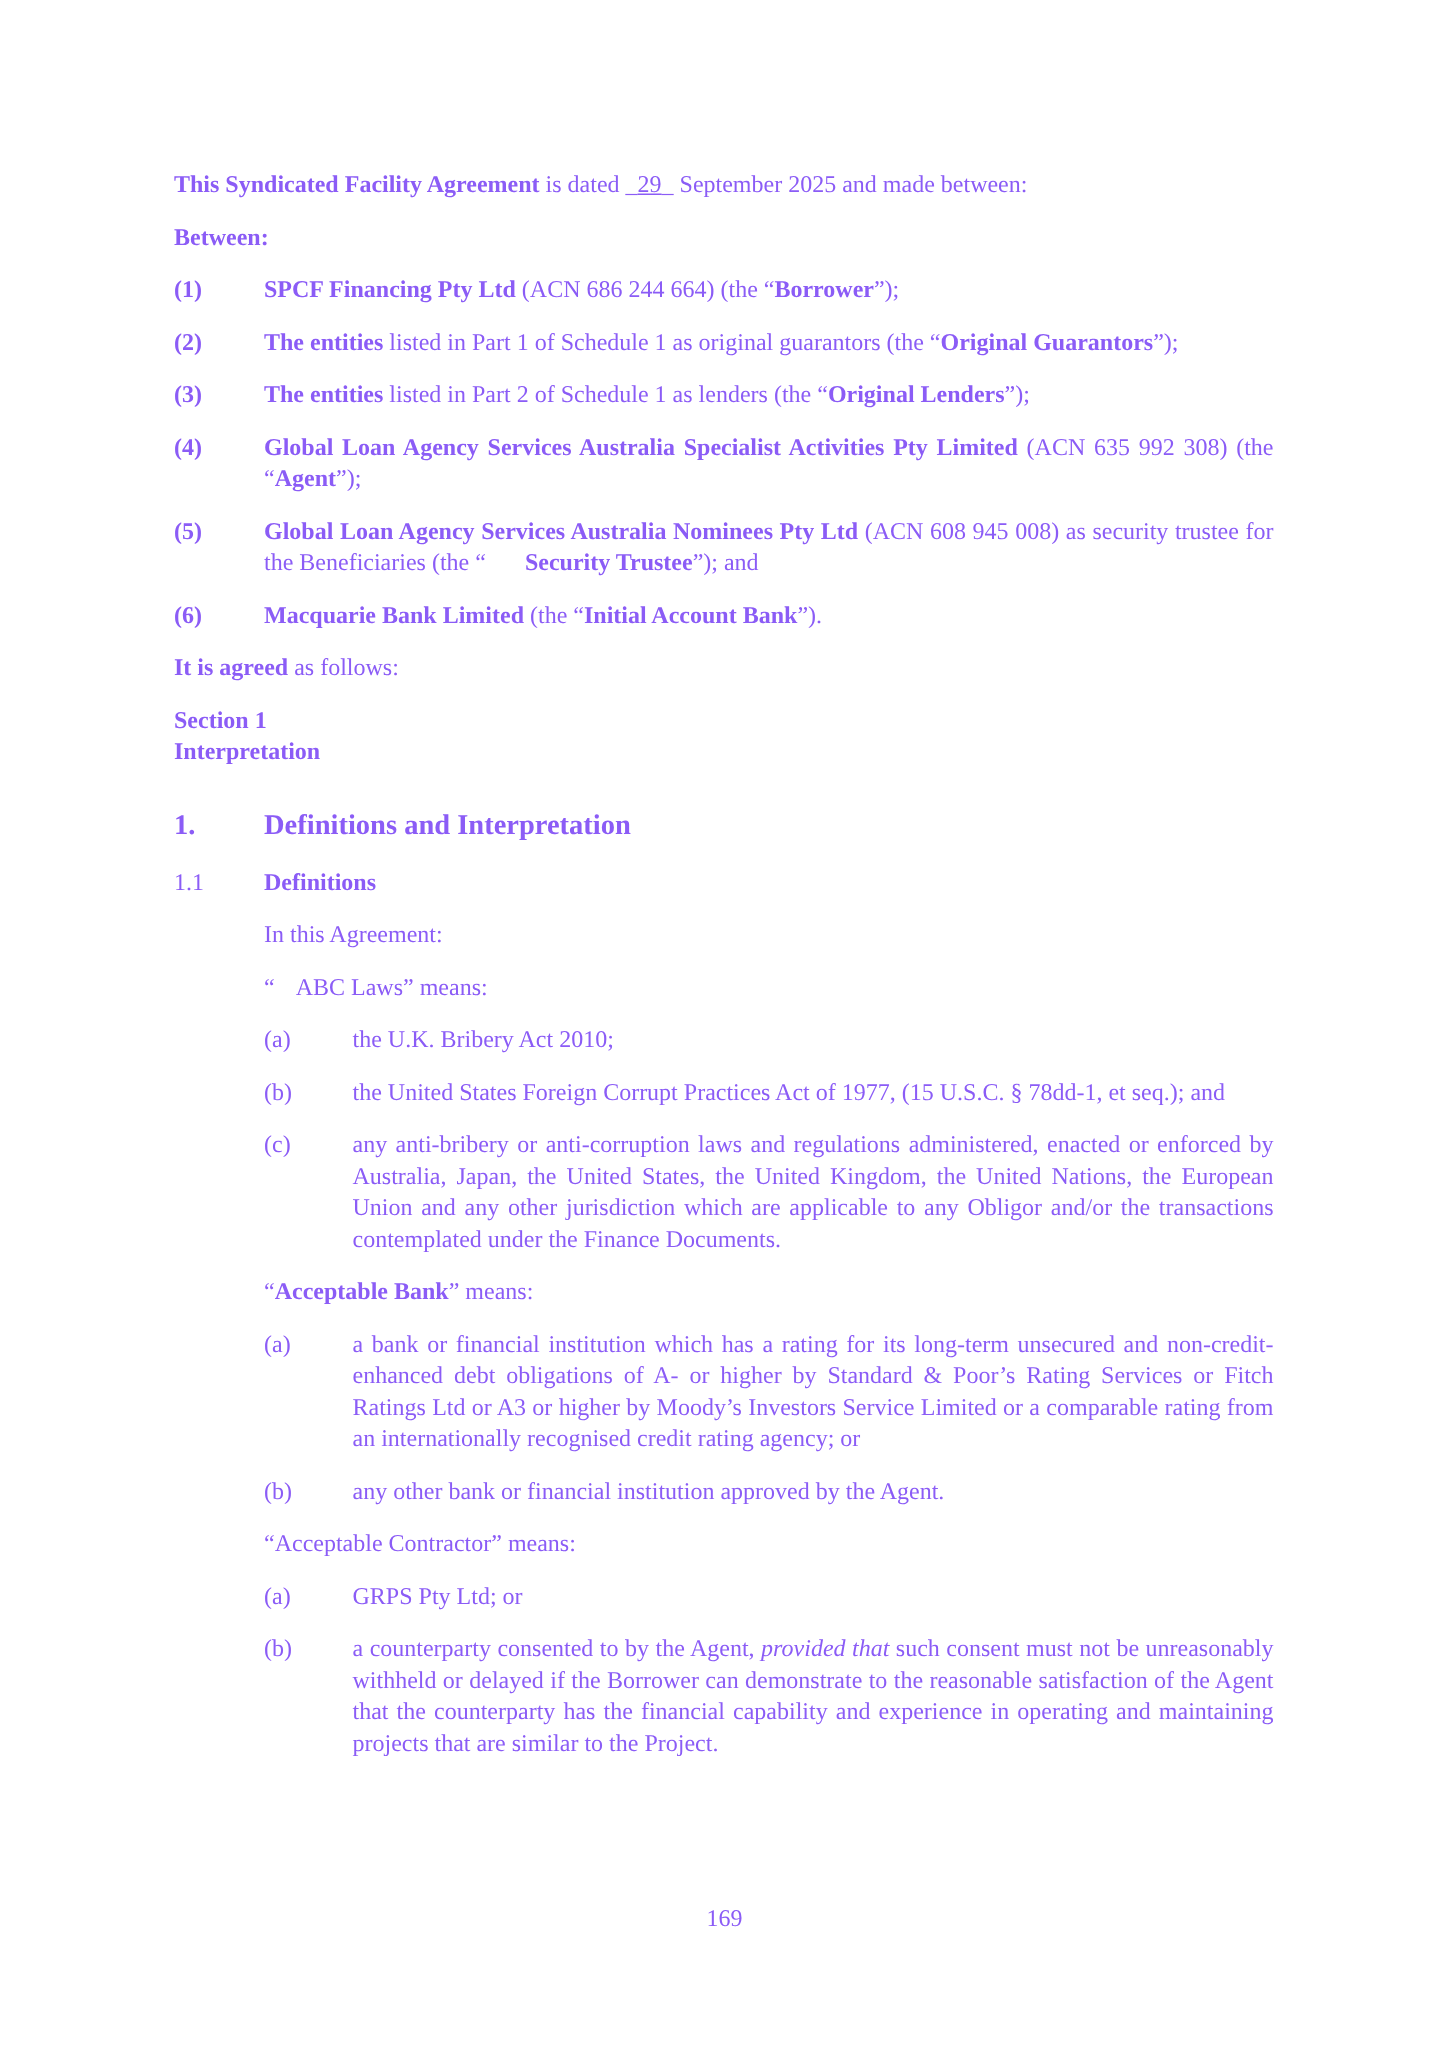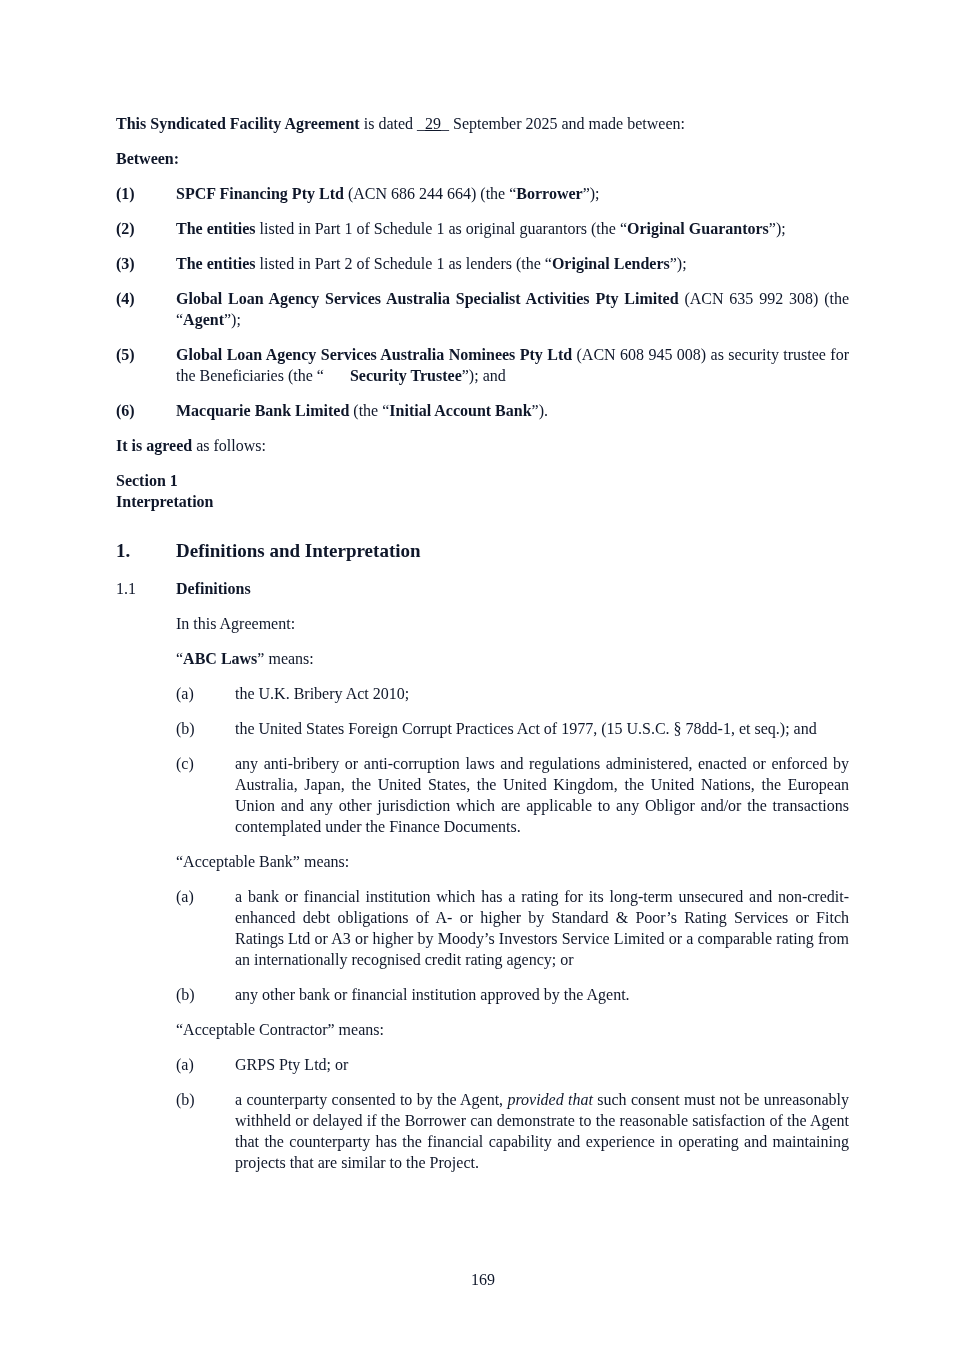--- a/index.html
+++ b/index.html
@@ -5,21 +5,21 @@
   html, body {
     margin: 0;
     padding: 0;
     background: #ffffff;
   }
   .page {
     position: relative;
     width: 966px;
     height: 1365px;
     background: #ffffff;
-    color: #0f172a;
+    color: #8b5cf6;
     font-family: "Liberation Serif", "DejaVu Serif", serif;
     font-size: 16px;
     line-height: 21px;
     overflow: hidden;
   }
   .content {
     position: absolute;
     top: 113px;
     left: 116px;
     width: 733px;
@@ -126,38 +126,38 @@
       <span class="body">Definitions and Interpretation</span>
     </div>
 
     <div class="hang l1 sub-heading">
       <span class="marker">1.1</span>
       <span class="body bold">Definitions</span>
     </div>
 
     <p class="para ind1">In this Agreement:</p>
 
-    <p class="para ind1"><span>“</span><span style="font-weight: bold;">ABC Laws</span><span>” means:</span></p>
+    <p class="para ind1"><span>“</span><span style="font-weight: normal; margin-left: 14px;">ABC Laws</span><span>” means:</span></p>
 
     <div class="hang l2">
       <span class="marker">(a)</span>
       <span class="body just"><span>the U.K. Bribery Act 2010;</span></span>
     </div>
 
     <div class="hang l2">
       <span class="marker">(b)</span>
       <span class="body just"><span>the United States Foreign Corrupt Practices Act of 1977, (15 U.S.C. § 78dd-1, et seq.); and</span></span>
     </div>
 
     <div class="hang l2">
       <span class="marker">(c)</span>
       <span class="body just"><span>any anti-bribery or anti-corruption laws and regulations administered, enacted or enforced by Australia, Japan, the United States, the United Kingdom, the United Nations, the European Union and any other jurisdiction which are applicable to any Obligor and/or the transactions contemplated under the Finance Documents.</span></span>
     </div>
 
-    <p class="para ind1"><span>“</span><span style="font-weight: normal; margin-top: 16px;">Acceptable Bank</span><span>” means:</span></p>
+    <p class="para ind1"><span>“</span><span style="font-weight: bold; margin-top: 16px;">Acceptable Bank</span><span>” means:</span></p>
 
     <div class="hang l2">
       <span class="marker">(a)</span>
       <span class="body just"><span>a bank or financial institution which has a rating for its long-term unsecured and non-credit-enhanced debt obligations of A- or higher by Standard &amp; Poor’s Rating Services or Fitch Ratings Ltd or A3 or higher by Moody’s Investors Service Limited or a comparable rating from an internationally recognised credit rating agency; or</span></span>
     </div>
 
     <div class="hang l2">
       <span class="marker">(b)</span>
       <span class="body just"><span>any other bank or financial institution approved by the Agent.</span></span>
     </div>

